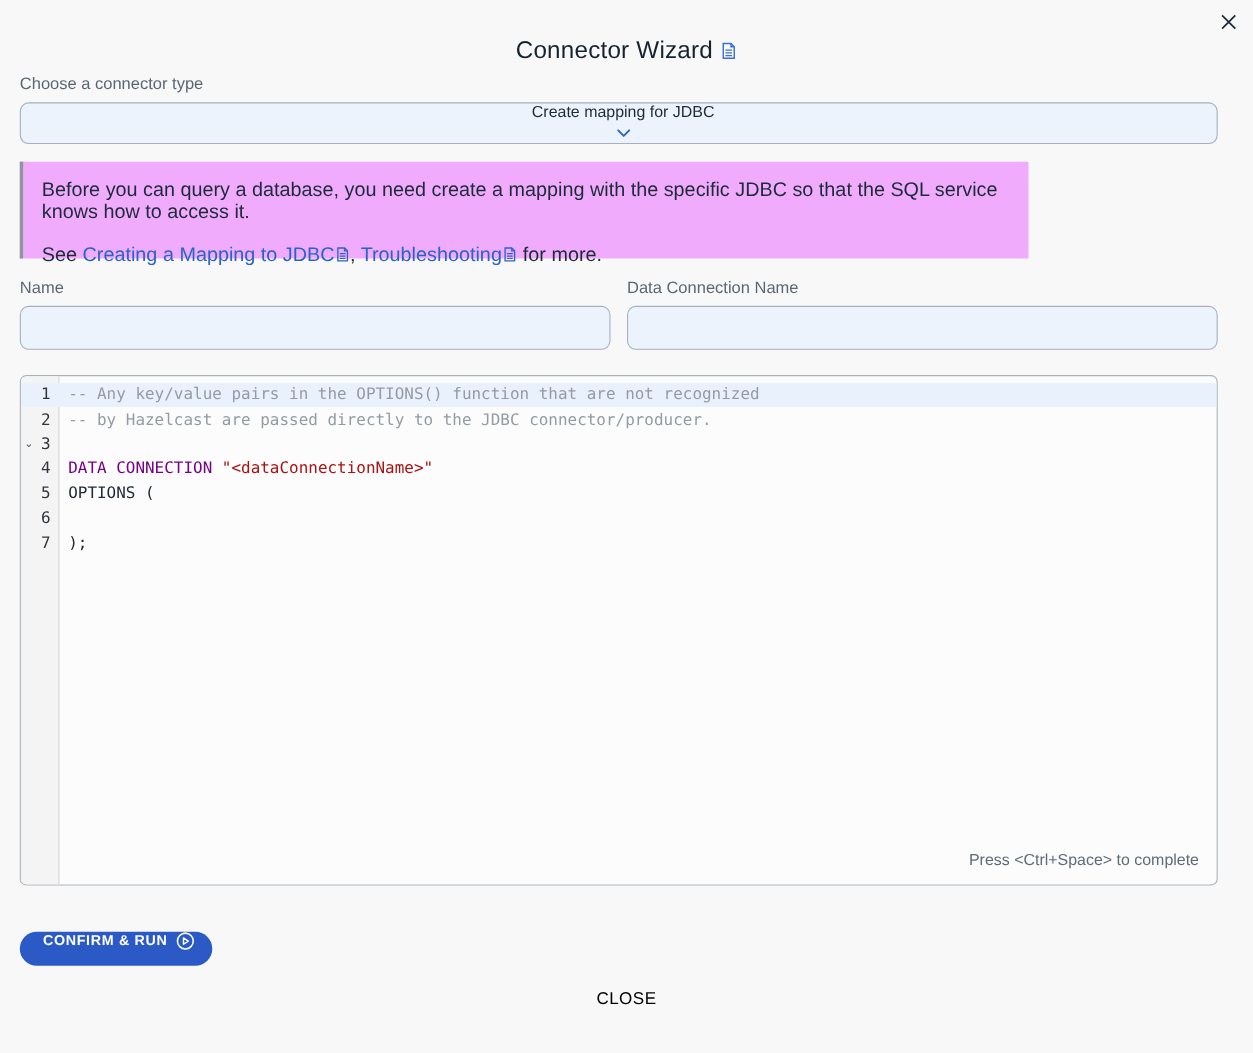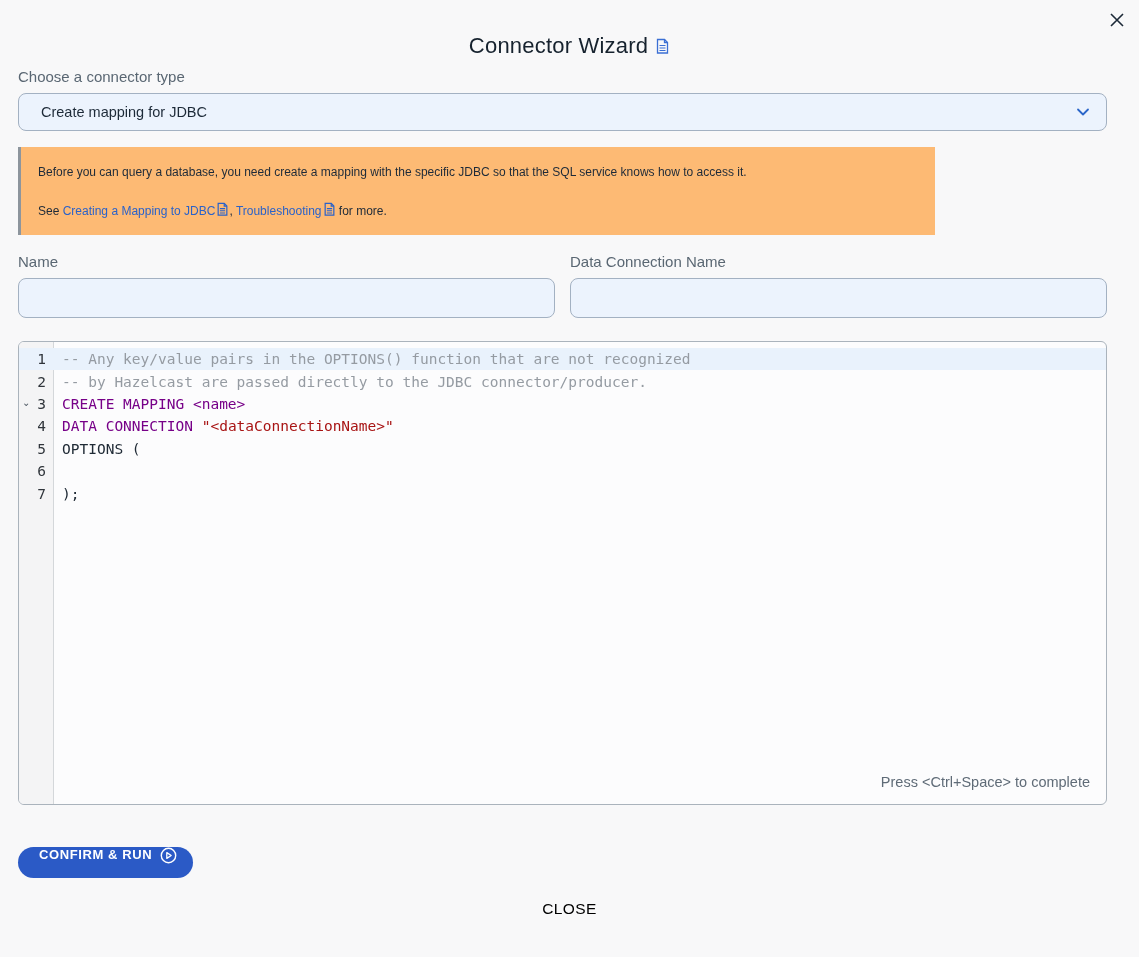--- a/index.html
+++ b/index.html
@@ -32,30 +32,31 @@
 
   .select-box {
     position: absolute; left: 18px; top: 93px;
     width: 1089px; height: 38px;
     background: #ecf3fd;
     border: 1px solid #a3b1c2;
     border-radius: 8px;
     display: flex; align-items: center;
     padding: 0 14px 0 22px;
     cursor: pointer;
+    flex-direction: column;
   }
   .select-box .select-value { flex: 1; font-size: 14.5px; color: #1d2a38; }
 
   .info-box {
     position: absolute; left: 18px; top: 147px;
     width: 917px; height: 88px;
-    background: #fdba74;
+    background: #f0abfc;
     border-left: 3px solid #8d959d;
     padding: 15px 16px 0 17px;
-    font-size: 12px; color: #1d2a38;
+    font-size: 18px; color: #1d2a38;
   }
   .info-box p { line-height: 20px; }
   .info-box p + p { margin-top: 19px; }
   .doc-link { color: #2a62c9; text-decoration: none; cursor: pointer; }
   .doc-link .link-doc-icon { vertical-align: -2px; margin-left: 1px; }
 
   .lbl-name { top: 253px; left: 18px; }
   .lbl-dcn  { top: 253px; left: 570px; }
   .text-input {
     position: absolute; top: 278px; height: 40px; width: 537px;
@@ -178,21 +179,20 @@
       <div class="cm-line active">
         <div class="gutter-cell"><span>1</span></div>
         <div class="code-cell"><span class="tok-comment">-- Any key/value pairs in the OPTIONS() function that are not recognized</span></div>
       </div>
       <div class="cm-line">
         <div class="gutter-cell"><span>2</span></div>
         <div class="code-cell"><span class="tok-comment">-- by Hazelcast are passed directly to the JDBC connector/producer.</span></div>
       </div>
       <div class="cm-line">
         <div class="gutter-cell"><span class="fold-arrow">⌄</span><span>3</span></div>
-        <div class="code-cell"><span class="tok-keyword">CREATE MAPPING</span><span class="tok-plain"> </span><span class="tok-keyword">&lt;name&gt;</span></div>
       </div>
       <div class="cm-line">
         <div class="gutter-cell"><span>4</span></div>
         <div class="code-cell"><span class="tok-keyword">DATA CONNECTION</span><span class="tok-plain"> </span><span class="tok-string">"&lt;dataConnectionName&gt;"</span></div>
       </div>
       <div class="cm-line">
         <div class="gutter-cell"><span>5</span></div>
         <div class="code-cell"><span class="tok-plain">OPTIONS (</span></div>
       </div>
       <div class="cm-line">

